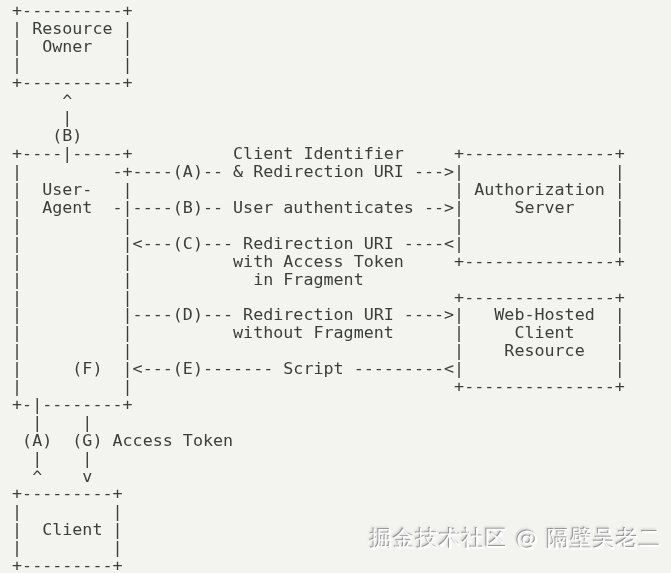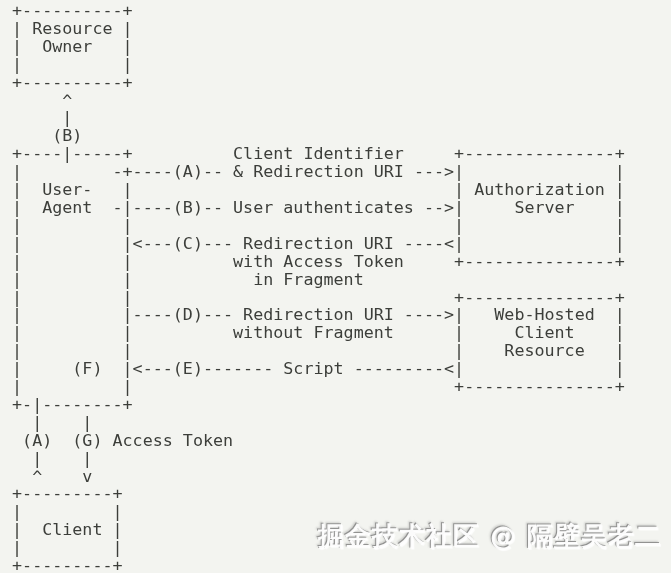--- a/index.html
+++ b/index.html
@@ -17,22 +17,22 @@
     font-size: 16.7px;
     line-height: 17.9px;
     color: #3c3e3a;
     white-space: pre;
   }
   .watermark {
     position: absolute;
     right: 9px;
     bottom: 19px;
     font-family: "DejaVu Sans", "Liberation Sans", sans-serif;
-    font-size: 26px;
-    font-weight: 700;
+    font-size: 22px;
+    font-weight: 400;
     letter-spacing: 1px;
     color: rgba(255,255,255,0.96);
     text-shadow:
       -1px -1px 0 rgba(105,105,105,0.62),
       -2px -2px 2px rgba(120,120,120,0.30),
       1px 1px 1px rgba(255,255,255,0.85);
     white-space: nowrap;
     user-select: none;
   }
 </style>

